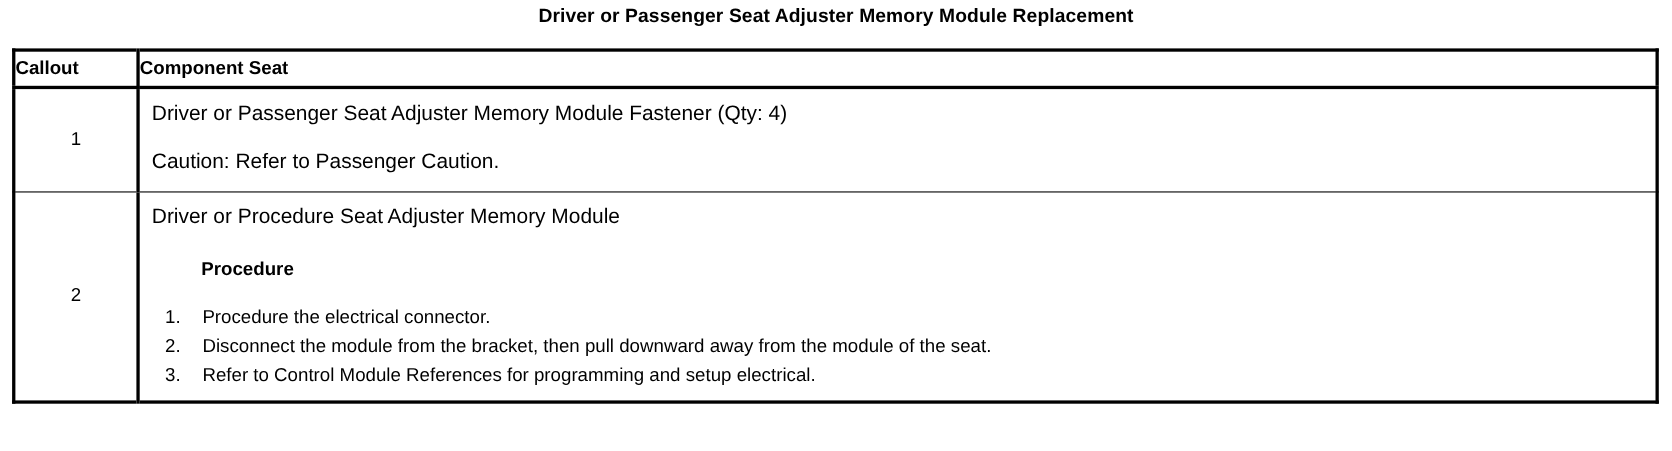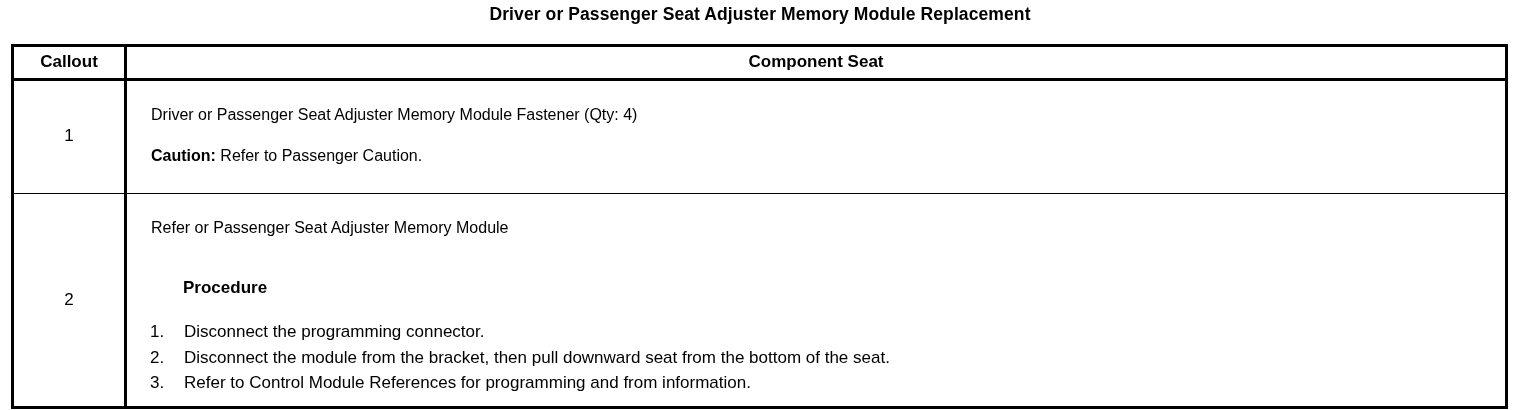--- a/index.html
+++ b/index.html
@@ -44,21 +44,21 @@
   }
   table.parts col.c-callout { width: 113px; }
   table.parts col.c-component { width: 1381px; }
 
   table.parts thead th {
     border-bottom: 3px solid #000000;
     border-right: 3px solid #000000;
     font-size: 17px;
     font-weight: bold;
     padding: 5px 0 6px 0;
-    text-align: center;
+    text-align: left;
     vertical-align: middle;
     line-height: 1.15;
   }
   table.parts thead th:last-child {
     border-right: none;
   }
   table.parts tbody td.callout-cell {
     border-right: 3px solid #000000;
     border-bottom: 1px solid #000000;
     text-align: center;
@@ -72,40 +72,40 @@
   }
   table.parts tbody td.component-cell {
     border-bottom: 1px solid #000000;
     vertical-align: top;
     font-size: 17px;
     line-height: 1.2;
     padding: 7px 6px 10px 7px;
     text-align: left;
   }
   .cell-line {
-    font-size: 16px;
+    font-size: 19px;
     line-height: 1.25;
-    margin: 17px;
+    margin: 4px;
     padding: 0;
     white-space: nowrap;
   }
   .cell-line + .cell-line {
     margin-top: 21px;
   }
   .caution-label {
-    font-weight: bold;
+    font-weight: normal;
   }
   .proc-heading {
     font-weight: bold;
     font-size: 17px;
     margin: 0;
     padding: 0 0 0 49px;
     line-height: 1.25;
   }
-  .row2-pad-top { margin-top: 39px; }
+  .row2-pad-top { margin-top: 24px; }
   .proc-list {
     list-style: none;
     margin: 0;
     padding: 0;
     margin-top: 21px;
   }
   .proc-list li {
     display: block;
     position: relative;
     padding-left: 50px;
@@ -146,31 +146,31 @@
           <td class="callout-cell">1</td>
           <td class="component-cell">
             <p class="cell-line">Driver or Passenger Seat Adjuster Memory Module Fastener (Qty: 4)</p>
             <p class="cell-line"><span class="caution-label">Caution:</span><span> Refer to Passenger Caution.</span></p>
           </td>
         </tr>
 
         <tr>
           <td class="callout-cell">2</td>
           <td class="component-cell">
-            <p class="cell-line">Refer or Passenger Seat Adjuster Memory Module</p>
+            <p class="cell-line">Driver or Procedure Seat Adjuster Memory Module</p>
             <p class="proc-heading row2-pad-top">Procedure</p>
             <ol class="proc-list">
               <li>
-                <span class="num">1.</span><span>Disconnect the programming connector.</span>
+                <span class="num">1.</span><span>Procedure the electrical connector.</span>
               </li>
               <li>
-                <span class="num">2.</span><span>Disconnect the module from the bracket, then pull downward seat from the bottom of the seat.</span>
+                <span class="num">2.</span><span>Disconnect the module from the bracket, then pull downward away from the module of the seat.</span>
               </li>
               <li>
-                <span class="num">3.</span><span>Refer to Control Module References for programming and from information.</span>
+                <span class="num">3.</span><span>Refer to Control Module References for programming and setup electrical.</span>
               </li>
             </ol>
           </td>
         </tr>
 
       </tbody>
     </table>
   </div>
 
 </div>

